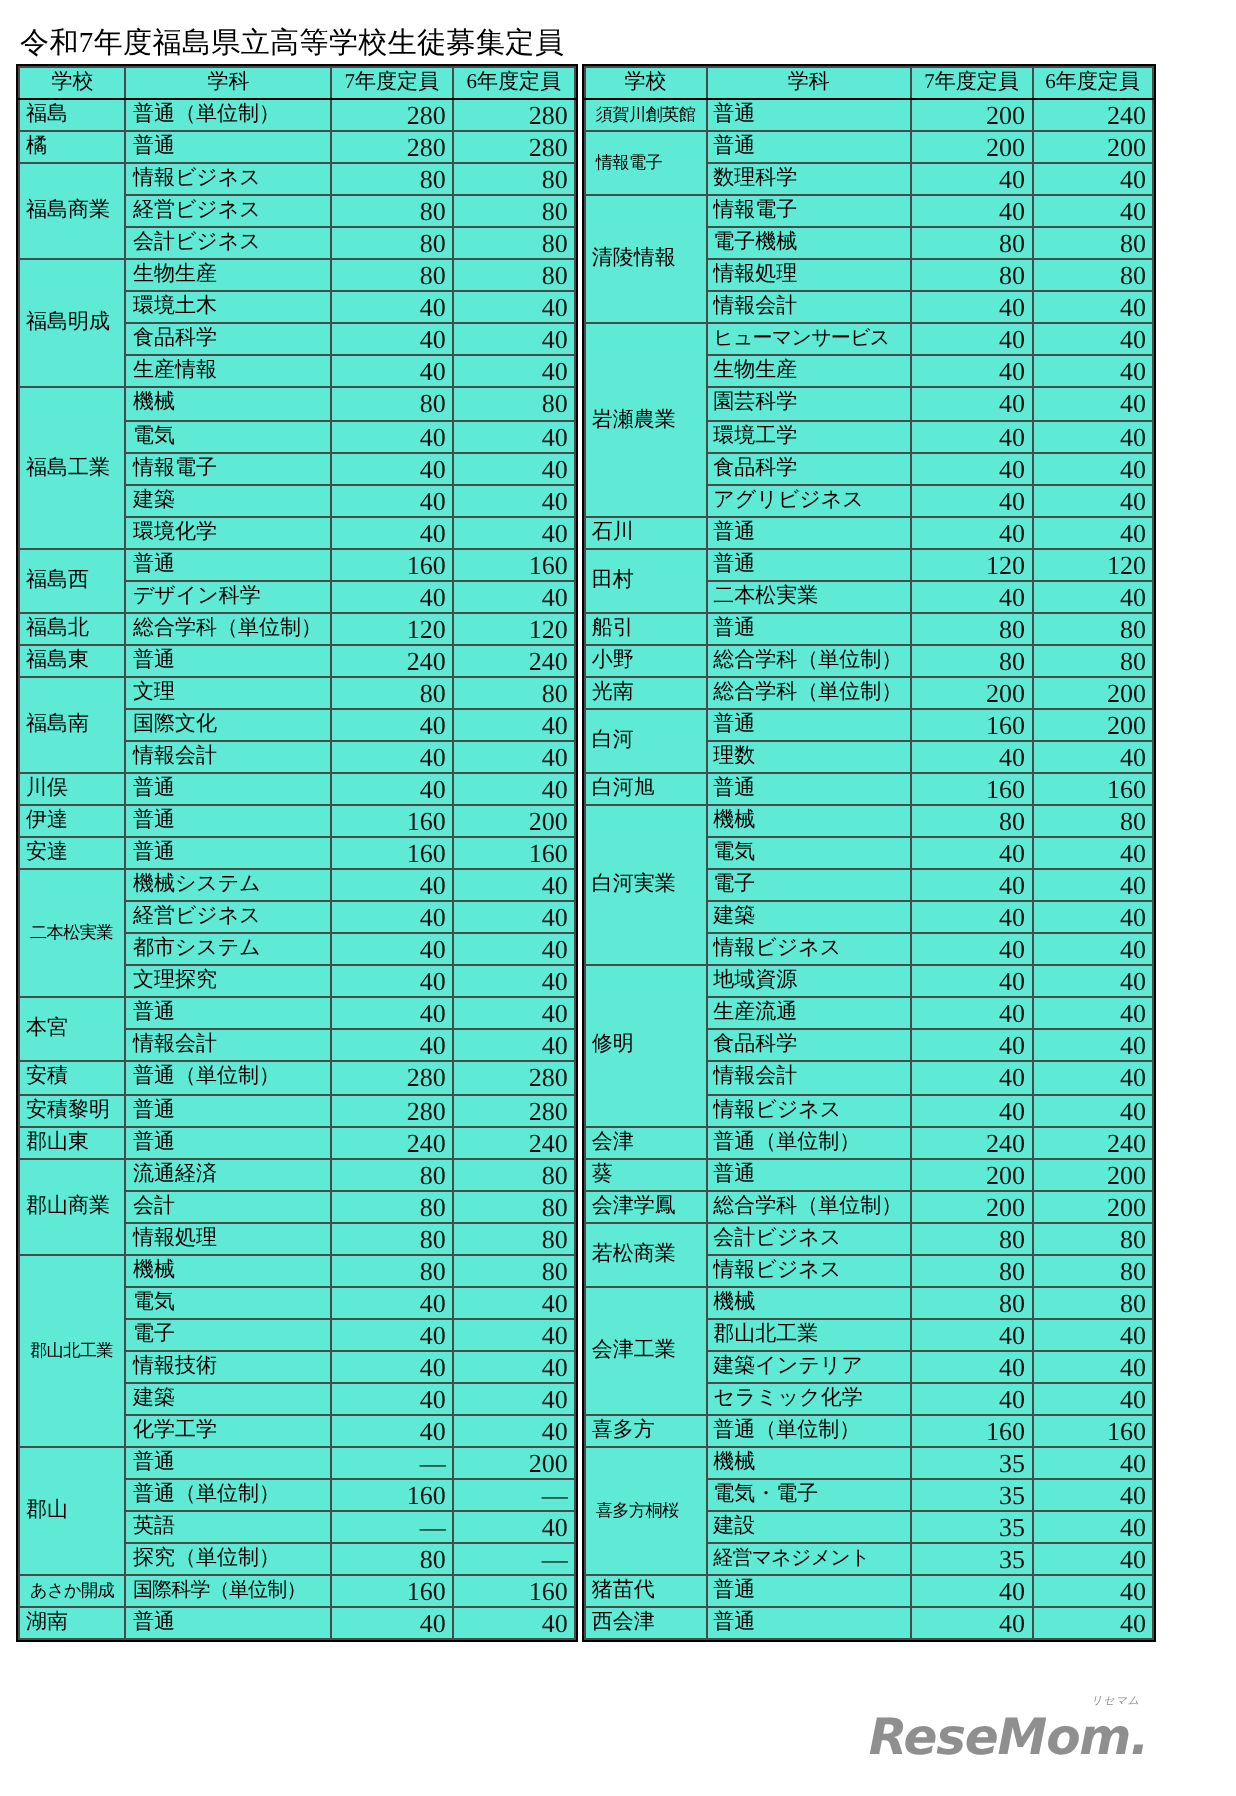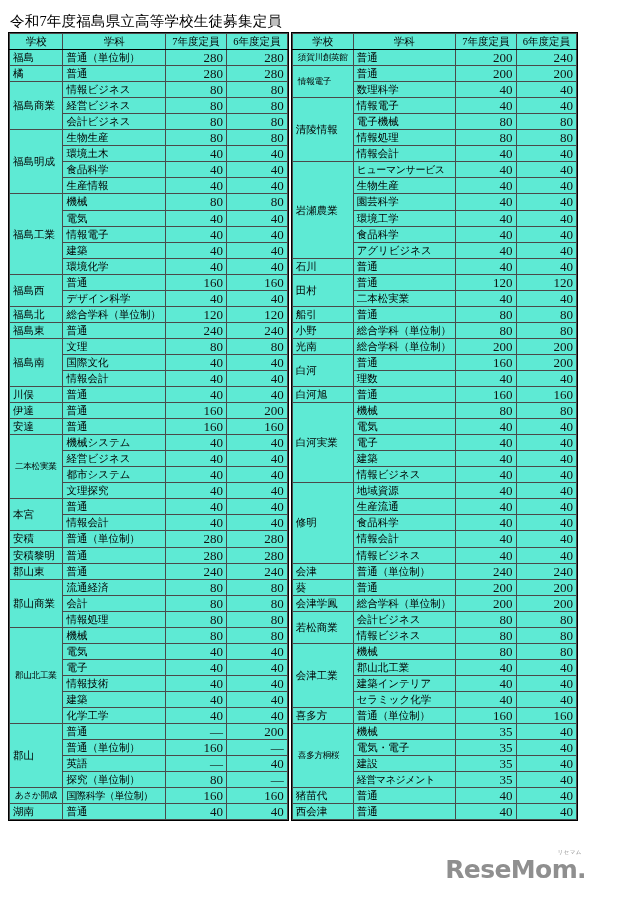--- a/index.html
+++ b/index.html
@@ -83,24 +83,25 @@
     text-align: right;
     font-size: 13px;
     font-family: "Liberation Serif", "DejaVu Serif", serif;
     padding-right: 5px;
     color: #111;
   }
   tr.grp-start > td.course,
   tr.grp-start > td.num { border-top: 1.3px solid #000; }
   #logo {
     position: absolute;
-    right: 0;
+    right: 12px;
     bottom: 16px;
     text-align: right;
     user-select: none;
+    font-style: italic;
   }
   #logo .mark {
     font-family: "DejaVu Sans", sans-serif;
     font-weight: bold;
     font-size: 25px;
     letter-spacing: -0.6px;
     color: #8f8f8f;
     line-height: 1;
     position: relative;
     display: inline-block;

